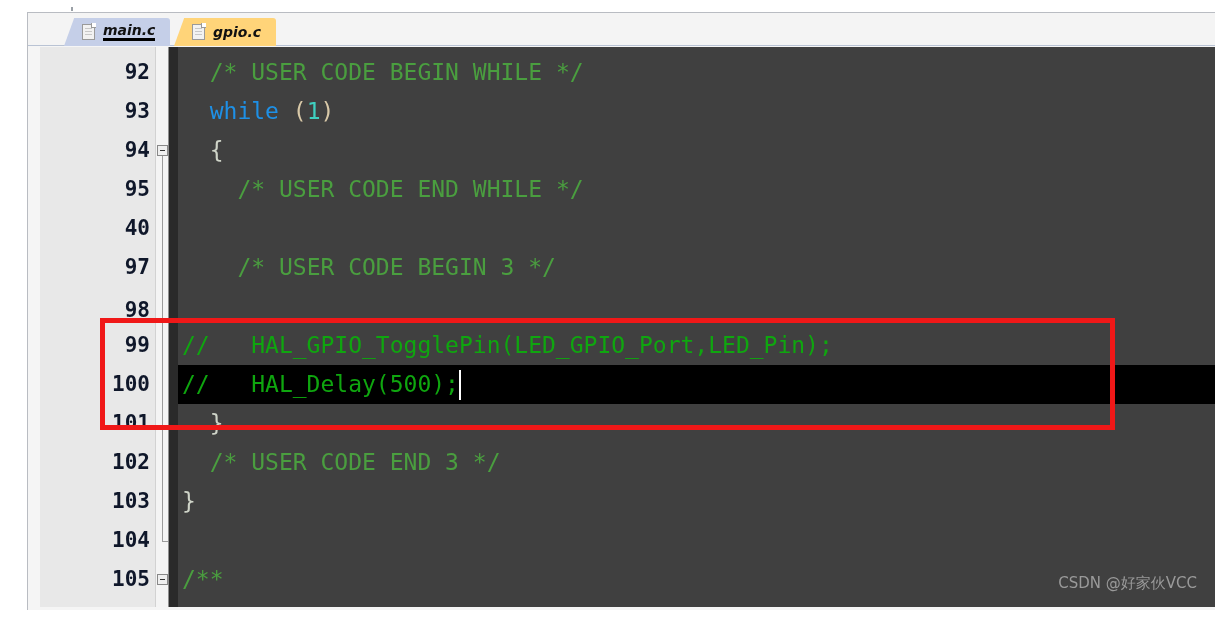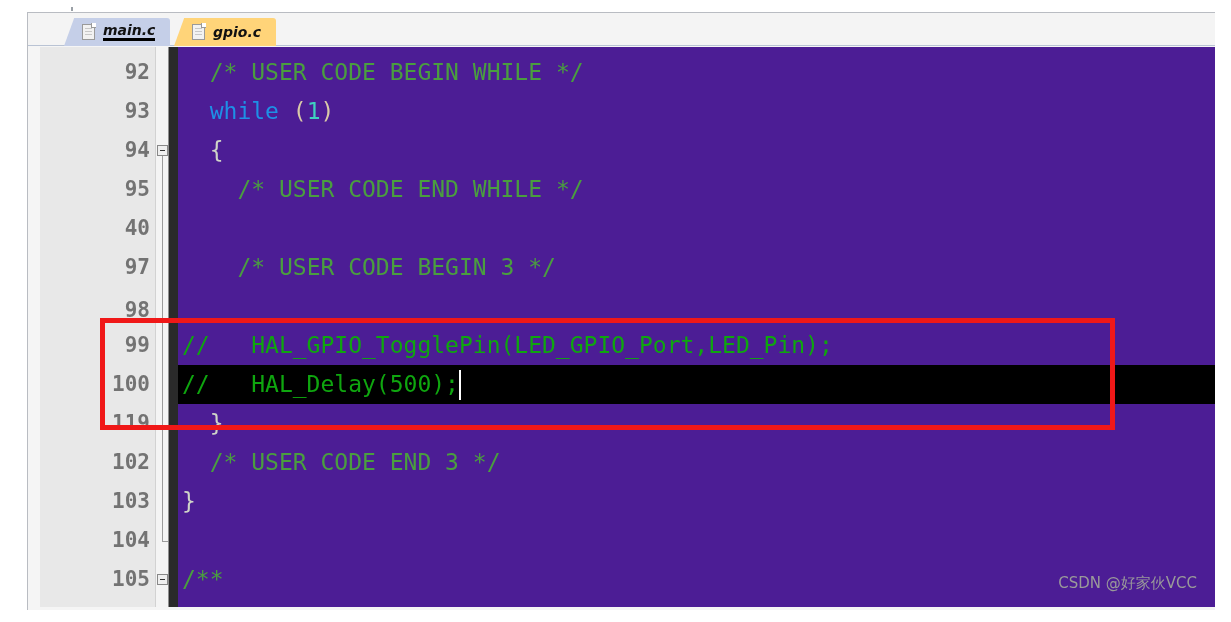--- a/index.html
+++ b/index.html
@@ -178,39 +178,39 @@
     background: #2a2a2a;
     border-left: 1px solid #8f8f8f;
     box-sizing: border-box;
   }
   #code-area {
     position: absolute;
     left: 138px;
     top: 0;
     right: 0;
     height: 100%;
-    background: #4c1d95;
+    background: #404040;
   }
 
   .row {
     position: absolute;
     left: 0;
     right: 0;
     height: 39px;
   }
   .lineno {
     position: absolute;
     right: 18px;
     top: 0;
     height: 39px;
     line-height: 39px;
     font-family: "DejaVu Sans Mono", monospace;
     font-size: 21px;
     font-weight: bold;
-    color: #737373;
+    color: #0f172a;
     letter-spacing: 0px;
   }
   .codeline {
     position: absolute;
     left: 0;
     top: 0;
     height: 39px;
     line-height: 39px;
     white-space: pre;
     font-family: "DejaVu Sans Mono", monospace;
@@ -353,21 +353,21 @@
       <div class="row" style="top: 244px;">
         <span class="lineno">98</span>
       </div>
       <div class="row" style="top: 279px;">
         <span class="lineno">99</span>
       </div>
       <div class="row" style="top: 318px;">
         <span class="lineno">100</span>
       </div>
       <div class="row" style="top: 357px;">
-        <span class="lineno">119</span>
+        <span class="lineno">101</span>
       </div>
       <div class="row" style="top: 396px;">
         <span class="lineno">102</span>
       </div>
       <div class="row" style="top: 435px;">
         <span class="lineno">103</span>
       </div>
       <div class="row" style="top: 474px;">
         <span class="lineno">104</span>
       </div>

